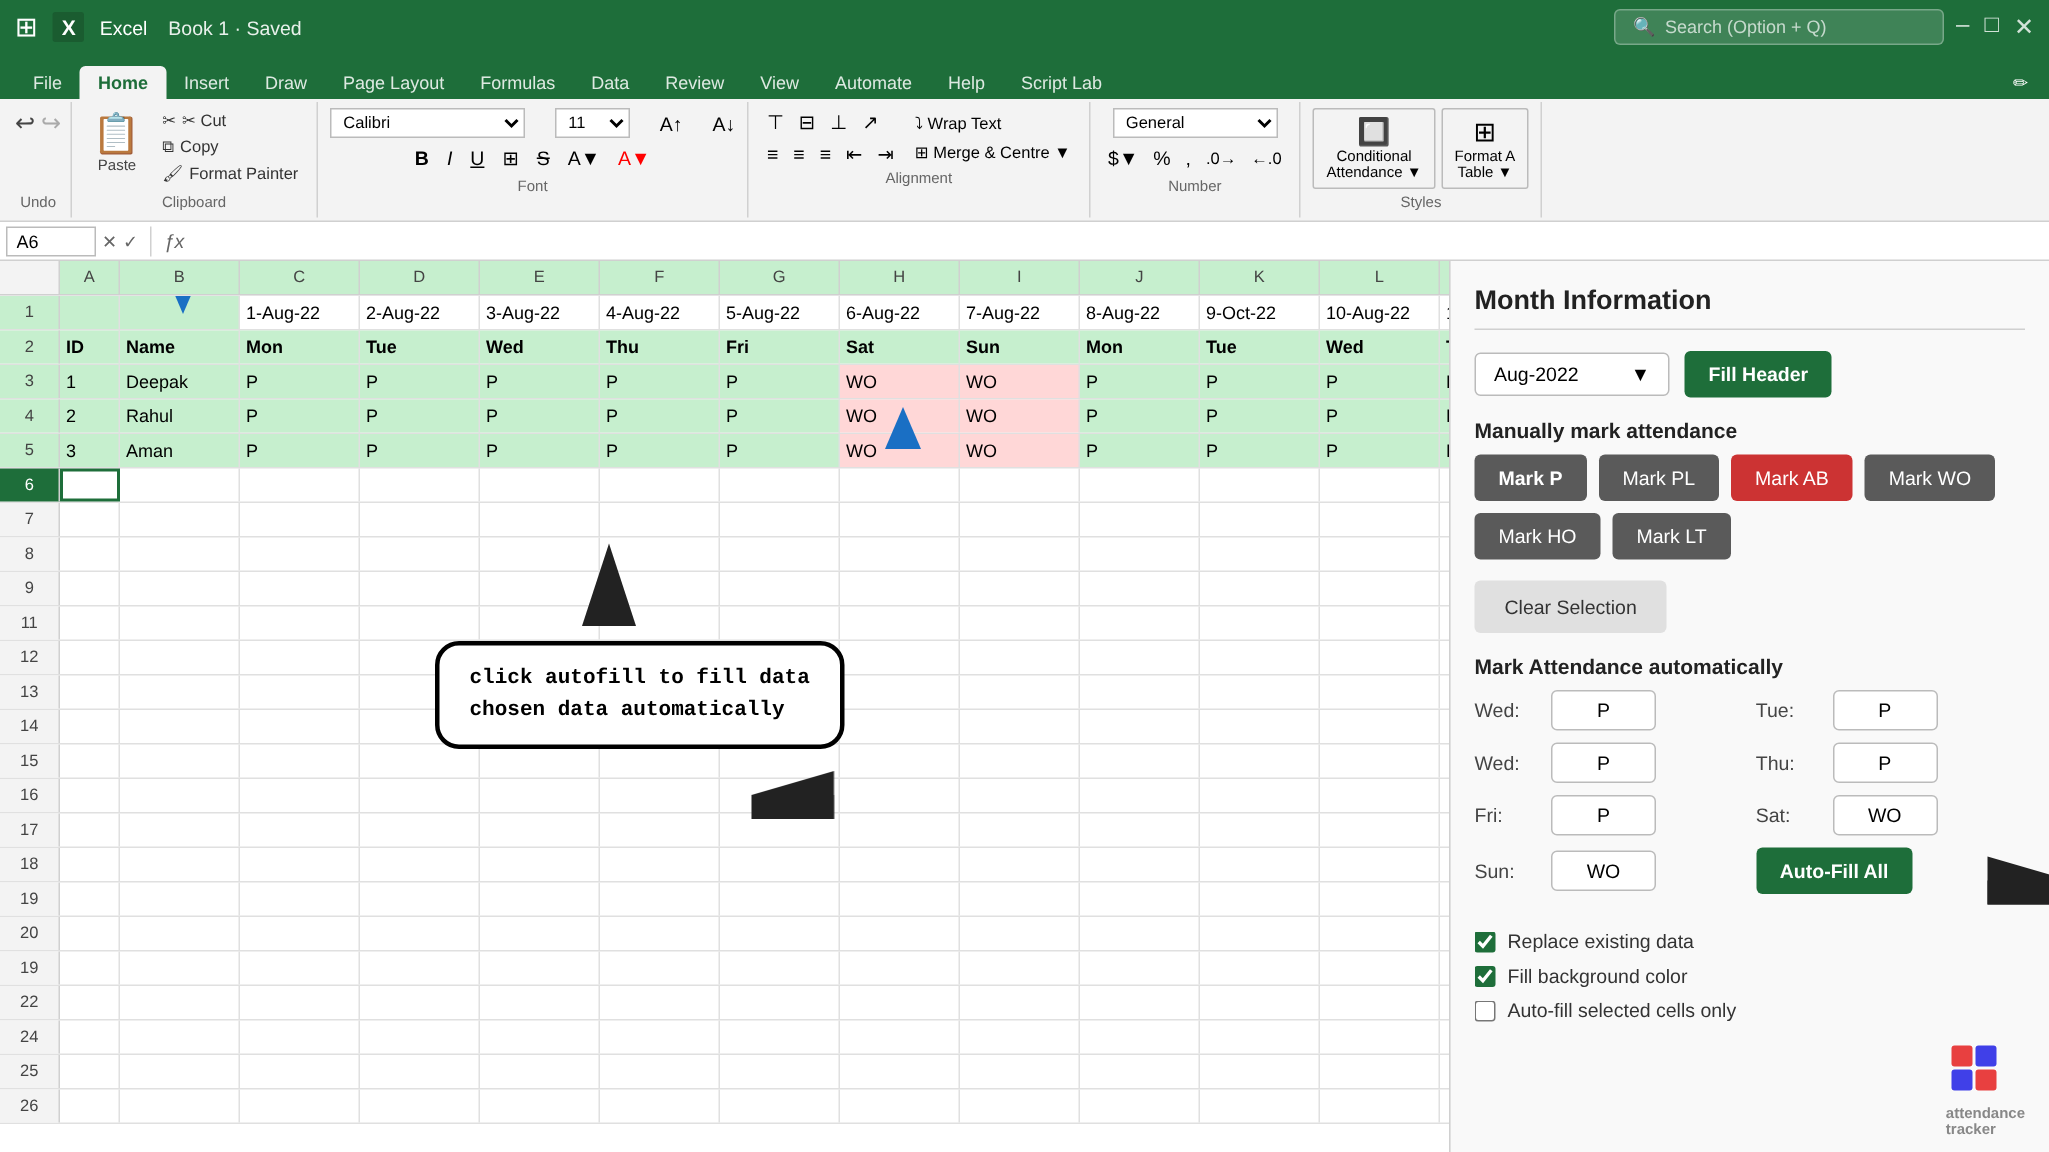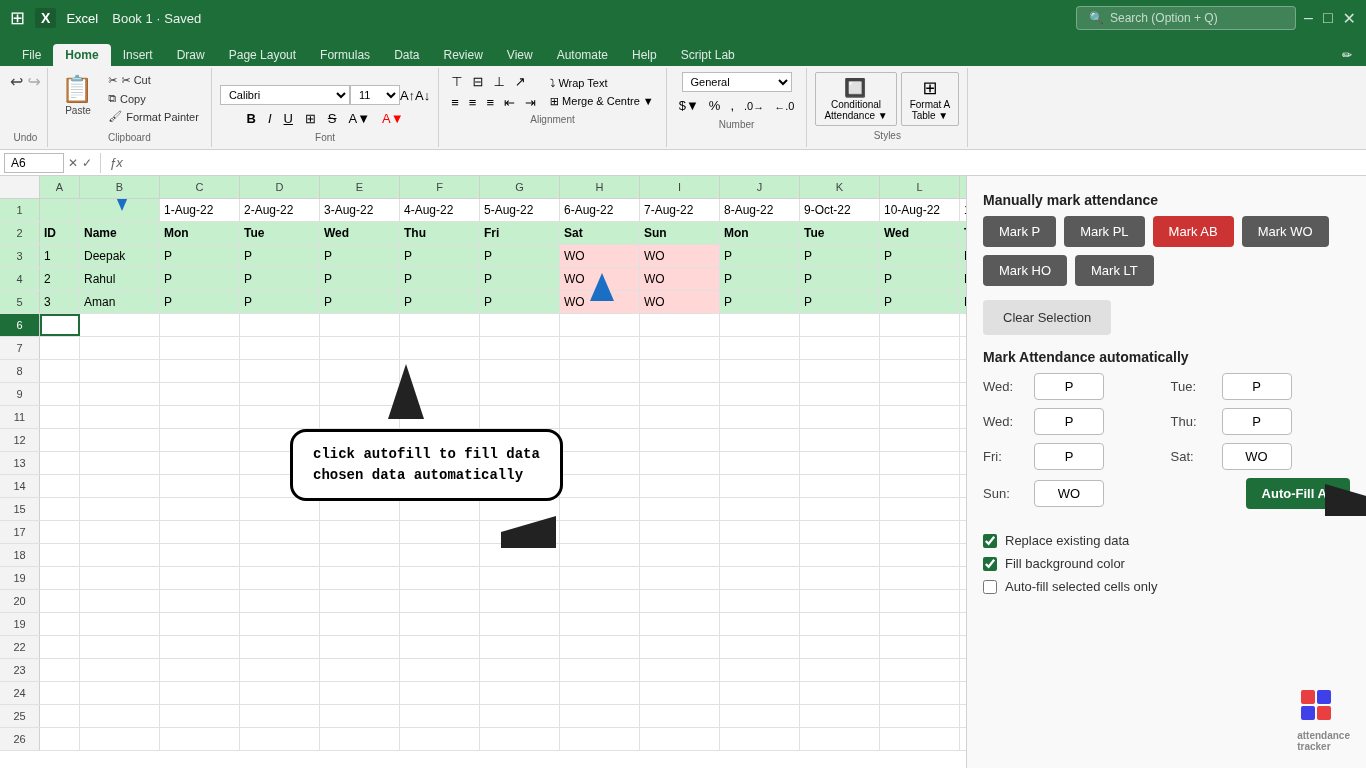--- a/index.html
+++ b/index.html
@@ -55,21 +55,21 @@
     .right-panel { width: 400px; min-width: 400px; background: #f9f9f9; border-left: 1px solid #d0d0d0; padding: 16px; overflow-y: auto; display: flex; flex-direction: column; gap: 14px; }
     .panel-title { font-size: 18px; font-weight: 600; color: #222; border-bottom: 1px solid #d0d0d0; padding-bottom: 8px; }
     .panel-section-title { font-size: 14px; font-weight: 600; color: #222; margin-bottom: 8px; }
     
     .month-row { display: flex; align-items: center; gap: 10px; }
     .month-dropdown { border: 1px solid #bbb; background: white; padding: 6px 12px; border-radius: 4px; font-size: 13px; display: flex; align-items: center; gap: 8px; cursor: pointer; min-width: 130px; }
     .fill-header-btn { background: #1e6e3a; color: white; border: none; border-radius: 4px; padding: 8px 16px; font-size: 13px; cursor: pointer; font-weight: 600; }
 
     .mark-btns { display: flex; flex-wrap: wrap; gap: 8px; }
     .mark-btn { border: none; border-radius: 4px; padding: 8px 16px; font-size: 13px; cursor: pointer; background: #666; color: white; font-weight: 500; }
-    .mark-btn.mark-p { background: #5a5a5a; }
+    .mark-btn.mark-p { background: #5a5a5a; font-weight: bold; }
     .mark-btn.mark-pl { background: #5a5a5a; }
     .mark-btn.mark-ab { background: #cc3333; }
     .mark-btn.mark-wo { background: #5a5a5a; }
     .mark-btn.mark-ho { background: #5a5a5a; }
     .mark-btn.mark-lt { background: #5a5a5a; }
 
     .clear-btn { background: #e0e0e0; color: #333; border: none; border-radius: 4px; padding: 10px 20px; font-size: 13px; cursor: pointer; font-weight: 500; align-self: flex-start; }
     .auto-fill-row { display: flex; align-items: center; gap: 6px; }
     .auto-fill-label { font-size: 13px; color: #444; min-width: 45px; }
     .auto-fill-input { border: 1px solid #bbb; background: white; border-radius: 4px; padding: 5px 8px; font-size: 13px; width: 70px; text-align: center; }
@@ -149,21 +149,21 @@
         <button style="background:none;border:none;cursor:pointer;font-size:11px;color:#333;text-align:left;padding:2px 4px;display:flex;align-items:center;gap:4px;">
           <span>🖌</span>
           <span>Format Painter</span>
         </button>
       </div>
     </div>
     <span style="font-size:10px;color:#666;text-align:center;">Clipboard</span>
   </div>
 
   <div class="ribbon-group" style="border-right:1px solid #d0d0d0; padding:4px 8px; display:flex; flex-direction:column; gap:4px;">
-    <div style="display:flex;gap:0;align-items:center;margin-top:13px;">
+    <div style="display:flex;gap:20px;align-items:center;">
       <select style="border:1px solid #bbb;background:white;padding:2px 4px;font-size:11px;width:130px;">
         <option>Calibri</option>
       </select>
       <select style="border:1px solid #bbb;background:white;padding:2px 4px;font-size:11px;width:50px;">
         <option>11</option>
       </select>
       <button style="background:none;border:none;cursor:pointer;font-size:13px;">A↑</button>
       <button style="background:none;border:none;cursor:pointer;font-size:13px;">A↓</button>
     </div>
     <div style="display:flex;gap:4px;align-items:center;">
@@ -501,20 +501,36 @@
               <div class="grid-cell" style="min-width: 80px;"></div>
               <div class="grid-cell" style="min-width: 80px;"></div>
               <div class="grid-cell" style="min-width: 80px;"></div>
               <div class="grid-cell" style="min-width: 80px;"></div>
               <div class="grid-cell" style="min-width: 80px;"></div>
               <div class="grid-cell" style="min-width: 80px;"></div>
               <div class="grid-cell" style="min-width: 80px;"></div>
               <div class="grid-cell" style="min-width: 80px;"></div>
             </div>
             <div class="grid-row">
+              <div class="row-num">16</div>
+              <div class="grid-cell" style="min-width: 40px;"></div>
+              <div class="grid-cell" style="min-width: 80px;"></div>
+              <div class="grid-cell" style="min-width: 80px;"></div>
+              <div class="grid-cell" style="min-width: 80px;"></div>
+              <div class="grid-cell" style="min-width: 80px;"></div>
+              <div class="grid-cell" style="min-width: 80px;"></div>
+              <div class="grid-cell" style="min-width: 80px;"></div>
+              <div class="grid-cell" style="min-width: 80px;"></div>
+              <div class="grid-cell" style="min-width: 80px;"></div>
+              <div class="grid-cell" style="min-width: 80px;"></div>
+              <div class="grid-cell" style="min-width: 80px;"></div>
+              <div class="grid-cell" style="min-width: 80px;"></div>
+              <div class="grid-cell" style="min-width: 80px;"></div>
+            </div>
+            <div class="grid-row">
               <div class="row-num">17</div>
               <div class="grid-cell" style="min-width: 40px;"></div>
               <div class="grid-cell" style="min-width: 80px;"></div>
               <div class="grid-cell" style="min-width: 80px;"></div>
               <div class="grid-cell" style="min-width: 80px;"></div>
               <div class="grid-cell" style="min-width: 80px;"></div>
               <div class="grid-cell" style="min-width: 80px;"></div>
               <div class="grid-cell" style="min-width: 80px;"></div>
               <div class="grid-cell" style="min-width: 80px;"></div>
               <div class="grid-cell" style="min-width: 80px;"></div>
@@ -582,36 +598,20 @@
               <div class="grid-cell" style="min-width: 80px;"></div>
               <div class="grid-cell" style="min-width: 80px;"></div>
               <div class="grid-cell" style="min-width: 80px;"></div>
               <div class="grid-cell" style="min-width: 80px;"></div>
               <div class="grid-cell" style="min-width: 80px;"></div>
               <div class="grid-cell" style="min-width: 80px;"></div>
               <div class="grid-cell" style="min-width: 80px;"></div>
             </div>
             <div class="grid-row">
               <div class="row-num">22</div>
-              <div class="grid-cell" style="min-width: 40px;"></div>
-              <div class="grid-cell" style="min-width: 80px;"></div>
-              <div class="grid-cell" style="min-width: 80px;"></div>
-              <div class="grid-cell" style="min-width: 80px;"></div>
-              <div class="grid-cell" style="min-width: 80px;"></div>
-              <div class="grid-cell" style="min-width: 80px;"></div>
-              <div class="grid-cell" style="min-width: 80px;"></div>
-              <div class="grid-cell" style="min-width: 80px;"></div>
-              <div class="grid-cell" style="min-width: 80px;"></div>
-              <div class="grid-cell" style="min-width: 80px;"></div>
-              <div class="grid-cell" style="min-width: 80px;"></div>
-              <div class="grid-cell" style="min-width: 80px;"></div>
-              <div class="grid-cell" style="min-width: 80px;"></div>
-            </div>
-            <div class="grid-row">
-              <div class="row-num">23</div>
               <div class="grid-cell" style="min-width: 40px;"></div>
               <div class="grid-cell" style="min-width: 80px;"></div>
               <div class="grid-cell" style="min-width: 80px;"></div>
               <div class="grid-cell" style="min-width: 80px;"></div>
               <div class="grid-cell" style="min-width: 80px;"></div>
               <div class="grid-cell" style="min-width: 80px;"></div>
               <div class="grid-cell" style="min-width: 80px;"></div>
               <div class="grid-cell" style="min-width: 80px;"></div>
               <div class="grid-cell" style="min-width: 80px;"></div>
               <div class="grid-cell" style="min-width: 80px;"></div>
@@ -680,21 +680,29 @@
 
         <div style="position:absolute; left:590px; top:74px; width:0;height:0;border-left:12px solid transparent;border-right:12px solid transparent;border-bottom:28px solid #1a6fc4;"></div>
 
       </div>
     </div>
 
     <div style="position:absolute; right:410px; top:340px; width:0;height:0;border-top:16px solid transparent;border-bottom:16px solid #222;border-right:55px solid #222;"></div>
   </div>
 
   <div class="right-panel">
-
+    <div class="panel-title">Month Information</div>
+
+    <div class="month-row">
+      <div class="month-dropdown">
+        <span>Aug-2022</span>
+        <span style="margin-left:auto;">▼</span>
+      </div>
+      <button class="fill-header-btn">Fill Header</button>
+    </div>
 
     <div>
       <div class="panel-section-title">Manually mark attendance</div>
       <div class="mark-btns">
         <button class="mark-btn mark-p">Mark P</button>
         <button class="mark-btn mark-pl">Mark PL</button>
         <button class="mark-btn mark-ab">Mark AB</button>
         <button class="mark-btn mark-wo">Mark WO</button>
         <button class="mark-btn mark-ho">Mark HO</button>
         <button class="mark-btn mark-lt">Mark LT</button>
@@ -727,21 +735,21 @@
           <input class="auto-fill-input" value="P" style="">
         </div>
         <div class="auto-fill-row">
           <span class="auto-fill-label">Sat:</span>
           <input class="auto-fill-input" value="WO" style="">
         </div>
         <div class="auto-fill-row">
           <span class="auto-fill-label">Sun:</span>
           <input class="auto-fill-input" value="WO" style="">
         </div>
-        <div class="auto-fill-row" style="grid-column:2; align-items:center; justify-content:flex-end;">
+        <div class="auto-fill-row" style="grid-column:2; align-items:center; justify-content:flex-start;">
           <button class="auto-fill-all-btn">Auto-Fill All</button>
         </div>
       </div>
     </div>
 
     <div style="display:flex; align-items:center; gap:8px; margin-top:-4px; position:relative;">
       <div style="position:absolute; right:-30px; top:-35px; width:0;height:0;border-top:16px solid transparent;border-bottom:16px solid #222;border-left:55px solid #222;"></div>
     </div>
 
     <div style="display:flex;flex-direction:column;gap:8px;">

